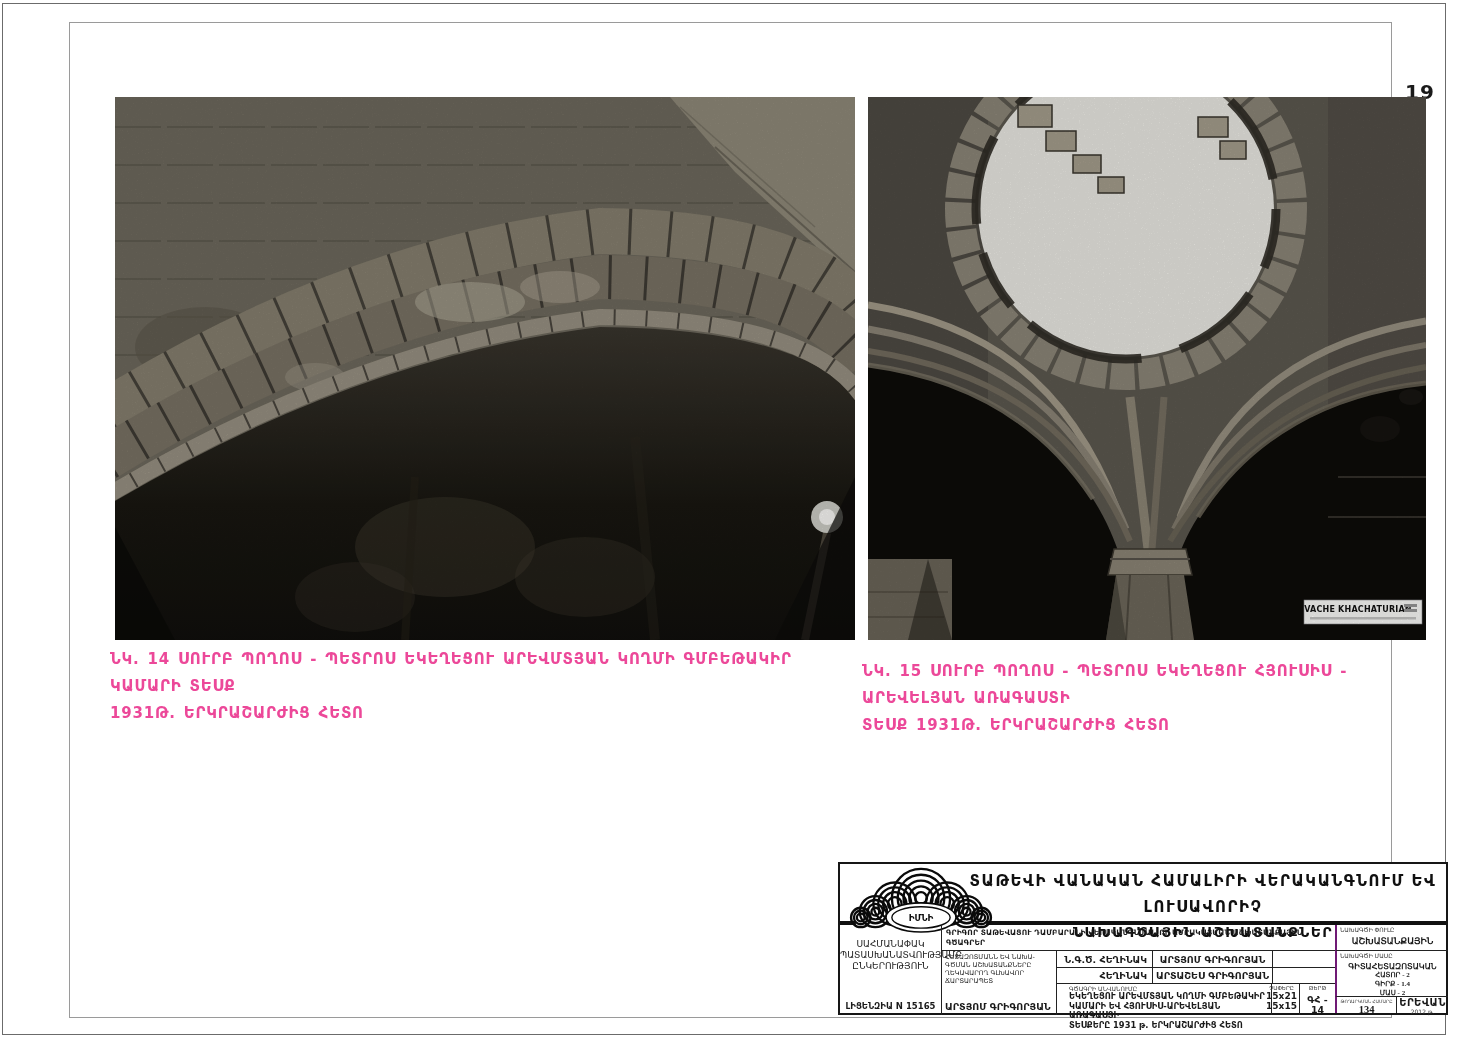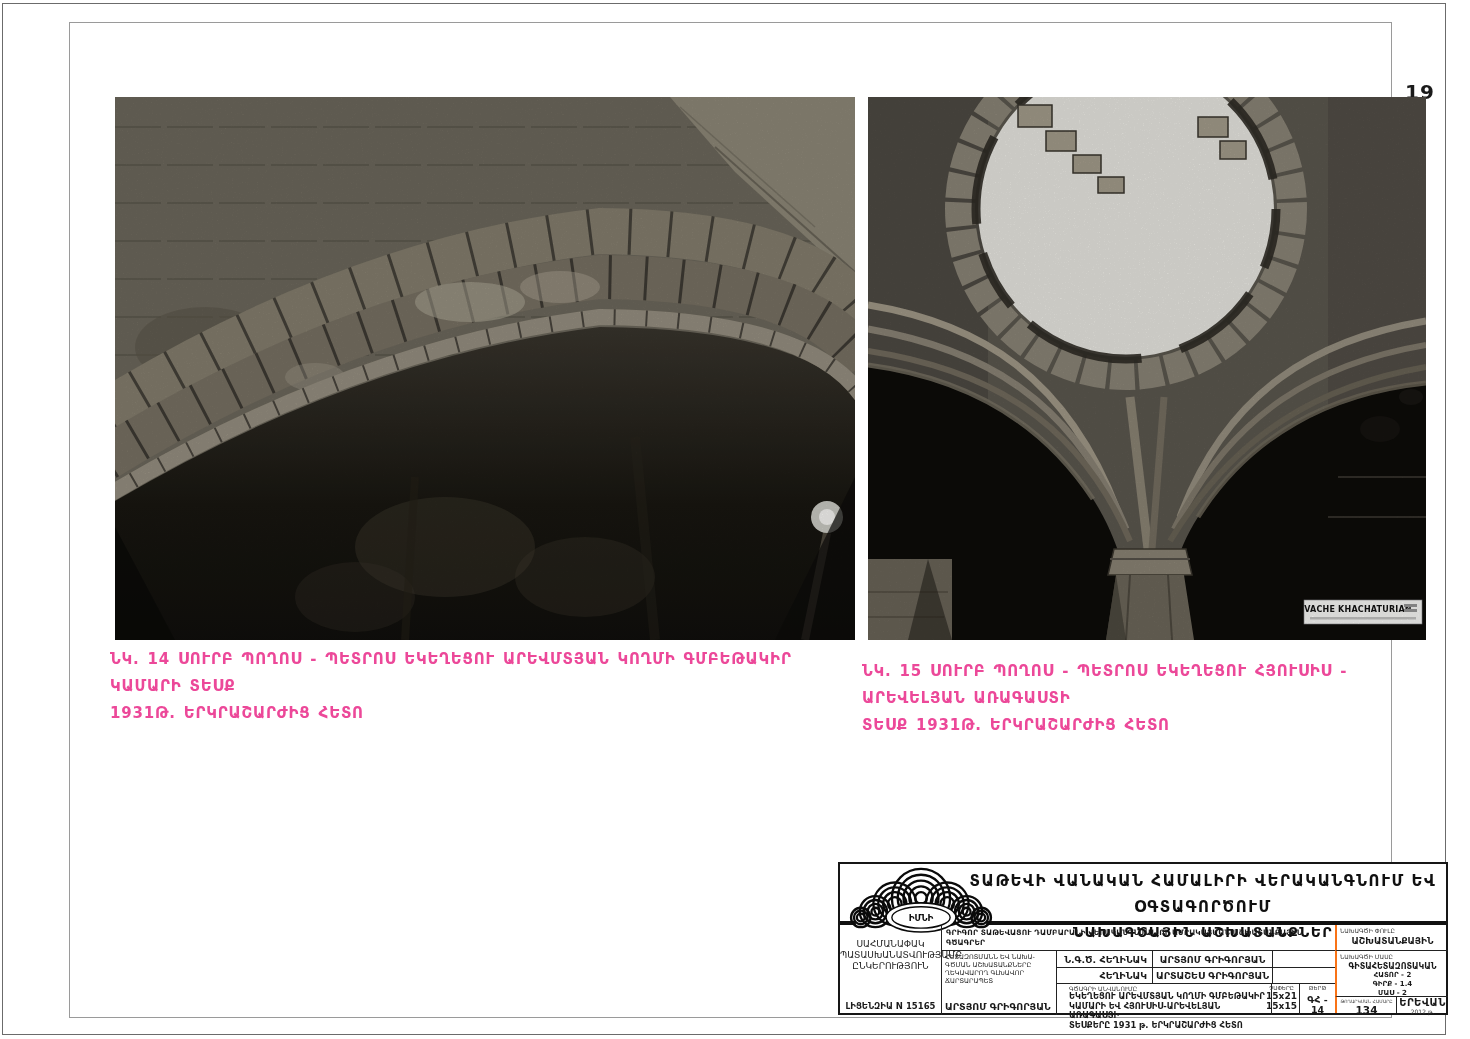--- a/index.html
+++ b/index.html
@@ -16,21 +16,21 @@
   #photo-right{left:868px;top:97px;}
   
   .caption{font-weight:700;font-size:15px;letter-spacing:.8px;word-spacing:2px;line-height:27px;color:#ec4899;}
   #caption-14{left:110px;top:646px;width:760px;}
   #caption-15{left:862px;top:646px;width:560px;margin-top:12px;}
   
   #titleblock{left:838px;top:862px;width:610px;height:153px;background:#fff;border:2px solid #161616;box-sizing:border-box;}
   #titleblock .cell{position:absolute;box-sizing:border-box;}
   .b-r{border-right:1px solid #222;}
   .b-b{border-bottom:1px solid #222;}
-  .b-l{border-left:2px solid #f97316;}
+  .b-l{border-left:2px solid #701a75;font-family:Liberation Serif, serif;}
   #tb-title{left:124px;top:4px;width:478px;text-align:center;font-weight:700;color:#101010;}
   #tb-title .t1{font-size:15px;letter-spacing:1.6px;line-height:26px;}
   #tb-title .t2{font-size:14px;letter-spacing:1.4px;line-height:24px;}
   #tb-rule{left:0;top:57px;width:606px;height:4px;background:#111;}
   #tb-logo{left:6px;top:1px;}
   .lbl{font-size:6px;color:#333;line-height:7px;}
   .small-bold{font-weight:700;font-size:7.5px;line-height:10px;letter-spacing:.1px;}
   #tb-company{left:0;top:61px;width:102px;height:90px;}
   #tb-company .company{margin-top:14px;text-align:center;font-size:9px;line-height:11px;}
   #tb-company .license{position:absolute;bottom:4px;width:100%;text-align:center;font-weight:700;font-size:8.5px;}
@@ -231,21 +231,21 @@
         <circle cx="137" cy="54" r="10"></circle>
           <circle cx="137" cy="54" r="7"></circle>
           <circle cx="137" cy="54" r="4"></circle>
       </g>
       <ellipse cx="75" cy="54" rx="36" ry="15" fill="#ffffff" stroke="#0a0a0a" stroke-width="1.6"></ellipse>
       <ellipse cx="75" cy="54" rx="30" ry="11" fill="#ffffff" stroke="#0a0a0a" stroke-width="1.4"></ellipse>
       <text x="75" y="58" text-anchor="middle" font-size="9" font-weight="700" font-family="DejaVu Sans, sans-serif" fill="#0a0a0a">ԻՄՆԻ</text>
     </svg>
 
     <div class="cell" id="tb-title">
-      <div class="t1">ՏԱԹԵՎԻ ՎԱՆԱԿԱՆ ՀԱՄԱԼԻՐԻ ՎԵՐԱԿԱՆԳՆՈՒՄ ԵՎ ՕԳՏԱԳՈՐԾՈՒՄ</div>
+      <div class="t1">ՏԱԹԵՎԻ ՎԱՆԱԿԱՆ ՀԱՄԱԼԻՐԻ ՎԵՐԱԿԱՆԳՆՈՒՄ ԵՎ ԼՈՒՍԱՎՈՐԻՉ</div>
       <div class="t2">ՆԱԽԱԳԾԱՅԻՆ ԱՇԽԱՏԱՆՔՆԵՐ</div>
     </div>
 
     <div class="cell b-r" id="tb-company">
       <div class="company">
         <div>ՍԱՀՄԱՆԱՓԱԿ</div>
         <div>ՊԱՏԱՍԽԱՆԱՏՎՈՒԹՅԱՄԲ</div>
         <div>ԸՆԿԵՐՈՒԹՅՈՒՆ</div>
       </div>
       <div class="license">ԼԻՑԵՆԶԻԱ N 15165</div>

